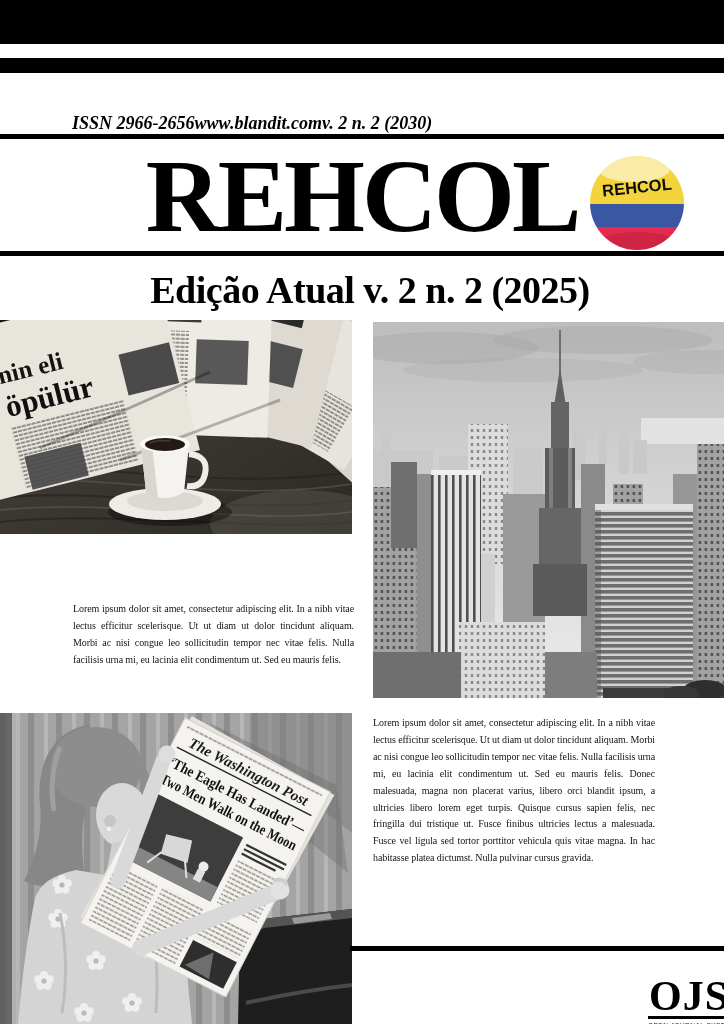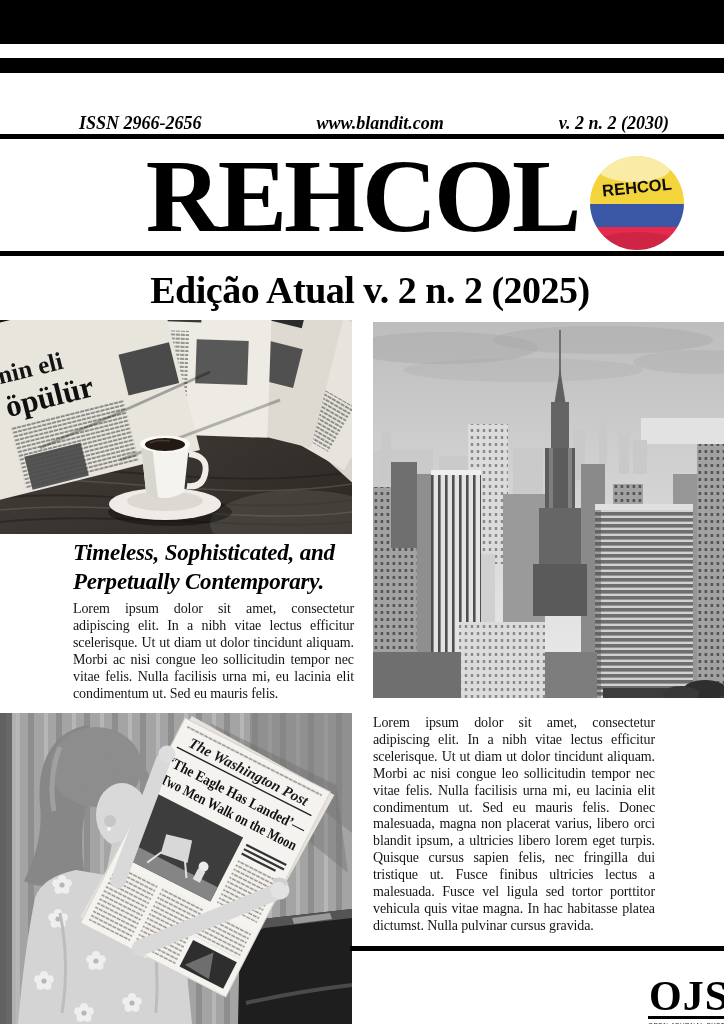--- a/index.html
+++ b/index.html
@@ -3,37 +3,37 @@
 <meta charset="utf-8">
 <style>
   html,body{margin:0;padding:0;background:#888;}
   .page{position:relative;width:724px;height:1024px;margin:0 auto;background:#ffffff;
         font-family:"Liberation Serif","DejaVu Serif",serif;color:#000;overflow:hidden;}
   .abs{position:absolute;}
   .bar{left:0;width:724px;background:#000;}
   .bar-a{top:0;height:44px;}
   .bar-b{top:58px;height:15px;}
   .issn-row{top:104px;left:72px;width:590px;height:30px;display:flex;align-items:flex-end;
-            justify-content:space-between;font-style:italic;font-weight:bold;font-size:18px;margin-left:7px;}
+            justify-content:flex-start;font-style:italic;font-weight:bold;font-size:18px;}
   .rule{left:0;width:724px;background:#000;}
   .rule-1{top:134px;height:5px;}
   .rule-2{top:251px;height:5px;}
   .masthead{top:137px;left:0;width:724px;height:114px;}
   .masthead h1{margin:0;text-align:center;font-size:104px;line-height:118px;font-weight:bold;
                letter-spacing:-3px;}
   .badge{top:156px;left:590px;width:94px;height:94px;}
   .edition{top:258px;left:0;width:724px;text-align:center;margin:8px;font-size:38px;
            line-height:48px;font-weight:bold;letter-spacing:-0.5px;}
   .photo{display:block;}
   .photo-news{top:320px;left:0;}
   .photo-nyc{top:322px;left:373px;}
   .photo-girl{top:713px;left:0;}
   .article-title{top:538px;left:73px;width:292px;margin:0;font-size:23px;line-height:29px;
                  font-weight:bold;font-style:italic;letter-spacing:-0.2px;}
-  .para{font-size:14px;line-height:16.9px;text-align:justify;text-align-last:left;
+  .para{font-size:10px;line-height:16.9px;text-align:justify;text-align-last:left;
         color:#141414;margin:0;letter-spacing:-0.1px;}
   .para-left{top:601px;left:73px;width:281px;}
   .para-right{top:715px;left:373px;width:282px;}
   .rule-3{top:946px;left:350px;width:374px;height:5px;background:#000;}
   .ojs{top:976px;left:648px;width:70px;text-align:center;}
   .ojs-word{display:inline-block;font-weight:bold;font-size:42px;line-height:40px;
             letter-spacing:1px;border-bottom:3px solid #000;padding:0 1px 0 1px;}
   .ojs-sub{font-family:"Liberation Sans","DejaVu Sans",sans-serif;font-size:6.4px;
            letter-spacing:0.55px;margin-top:3px;white-space:nowrap;color:#222;}
   .svg-serif{font-family:"Liberation Serif","DejaVu Serif",serif;}
@@ -228,21 +228,20 @@
     <g>
       <rect x="86" y="300" width="86" height="76" fill="url(#winGL)"></rect>
       <rect x="0" y="330" width="88" height="46" fill="#6f6f6f"></rect>
       <rect x="172" y="330" width="52" height="46" fill="#7d7d7d"></rect>
       <rect x="230" y="366" width="121" height="10" fill="#3c3c3c"></rect>
       <ellipse cx="332" cy="368" rx="22" ry="10" fill="#2e2e2e"></ellipse>
       <ellipse cx="308" cy="372" rx="18" ry="8" fill="#383838"></ellipse>
     </g>
   </svg>
 
-  <h3 class="abs article-title">Timeless, Sophisticated, and Perpetually Contemporary.</h3>
   <p class="abs para para-left">Lorem ipsum dolor sit amet, consectetur adipiscing elit. In a nibh vitae lectus efficitur scelerisque. Ut ut diam ut dolor tincidunt aliquam. Morbi ac nisi congue leo sollicitudin tempor nec vitae felis. Nulla facilisis urna mi, eu lacinia elit condimentum ut. Sed eu mauris felis.</p>
 
   <svg class="abs photo photo-girl" viewBox="0 0 352 311" width="352" height="311">
     <defs>
       <pattern id="curtain" width="28" height="311" patternUnits="userSpaceOnUse">
         <rect width="28" height="311" fill="#a4a4a4"></rect>
         <rect width="6" height="311" fill="#8e8e8e"></rect>
         <rect x="16" width="4" height="311" fill="#b6b6b6"></rect>
       </pattern>
       <pattern id="ptxtG" width="5" height="4.6" patternUnits="userSpaceOnUse">

